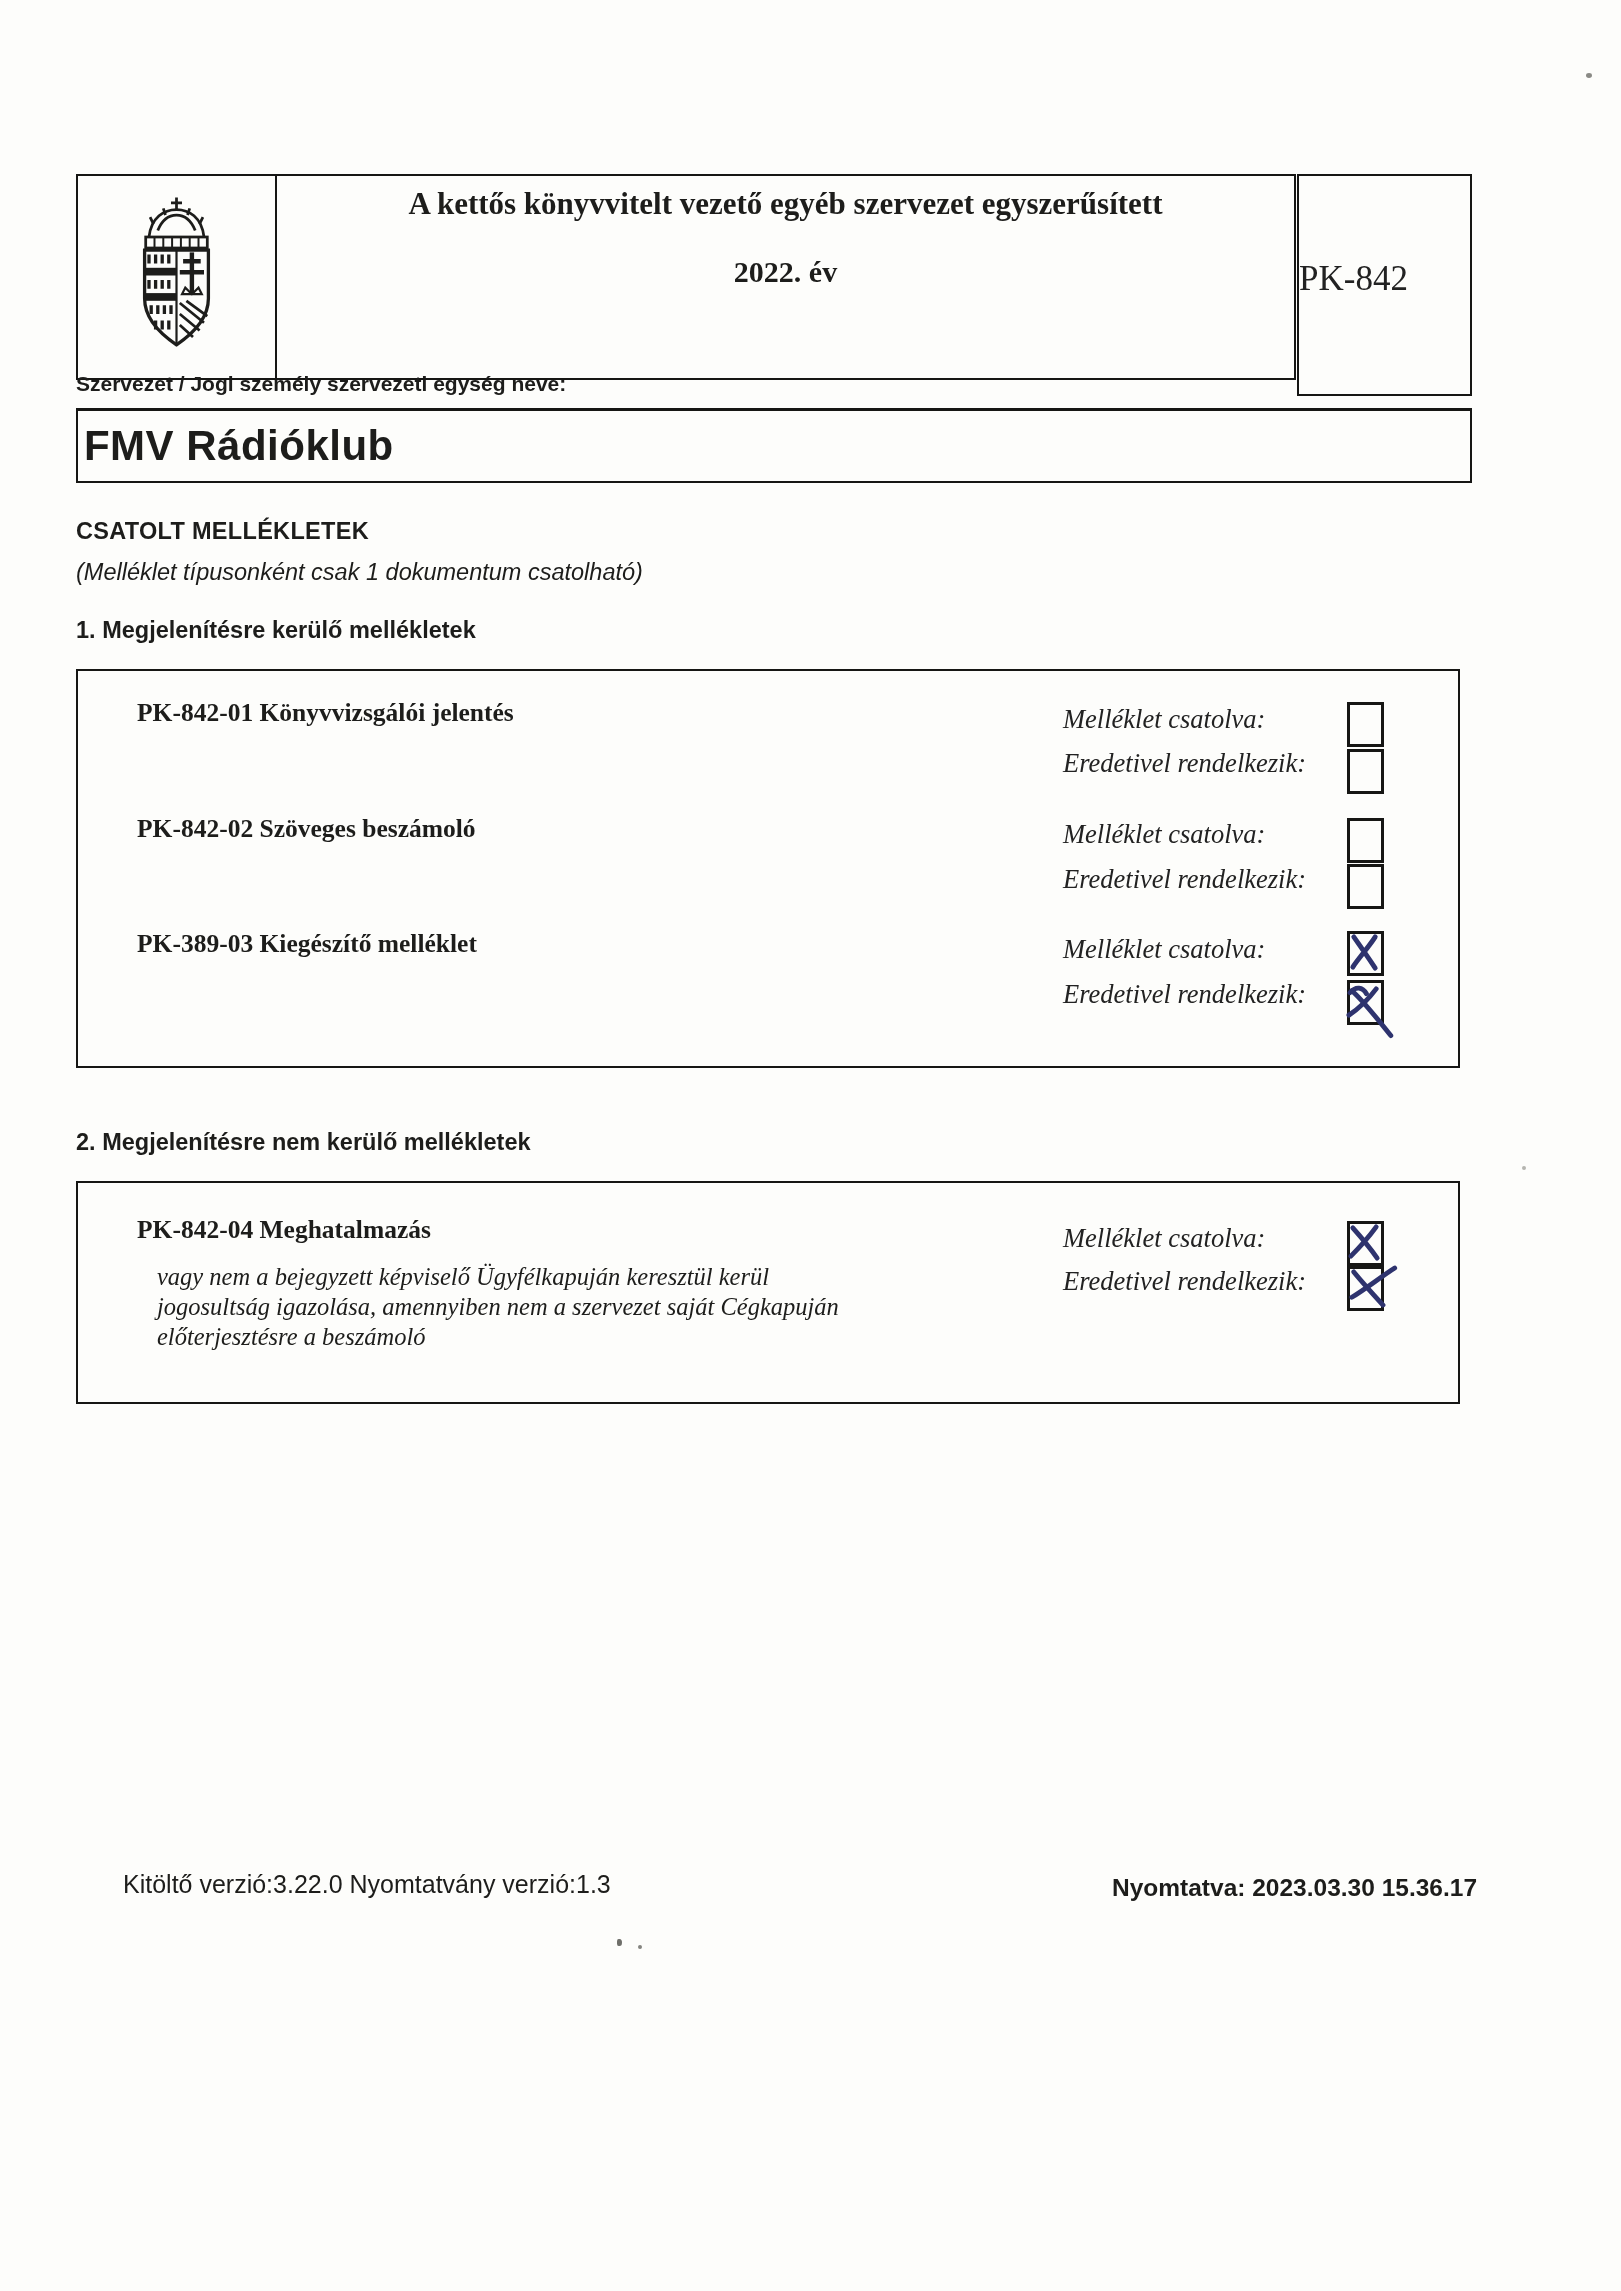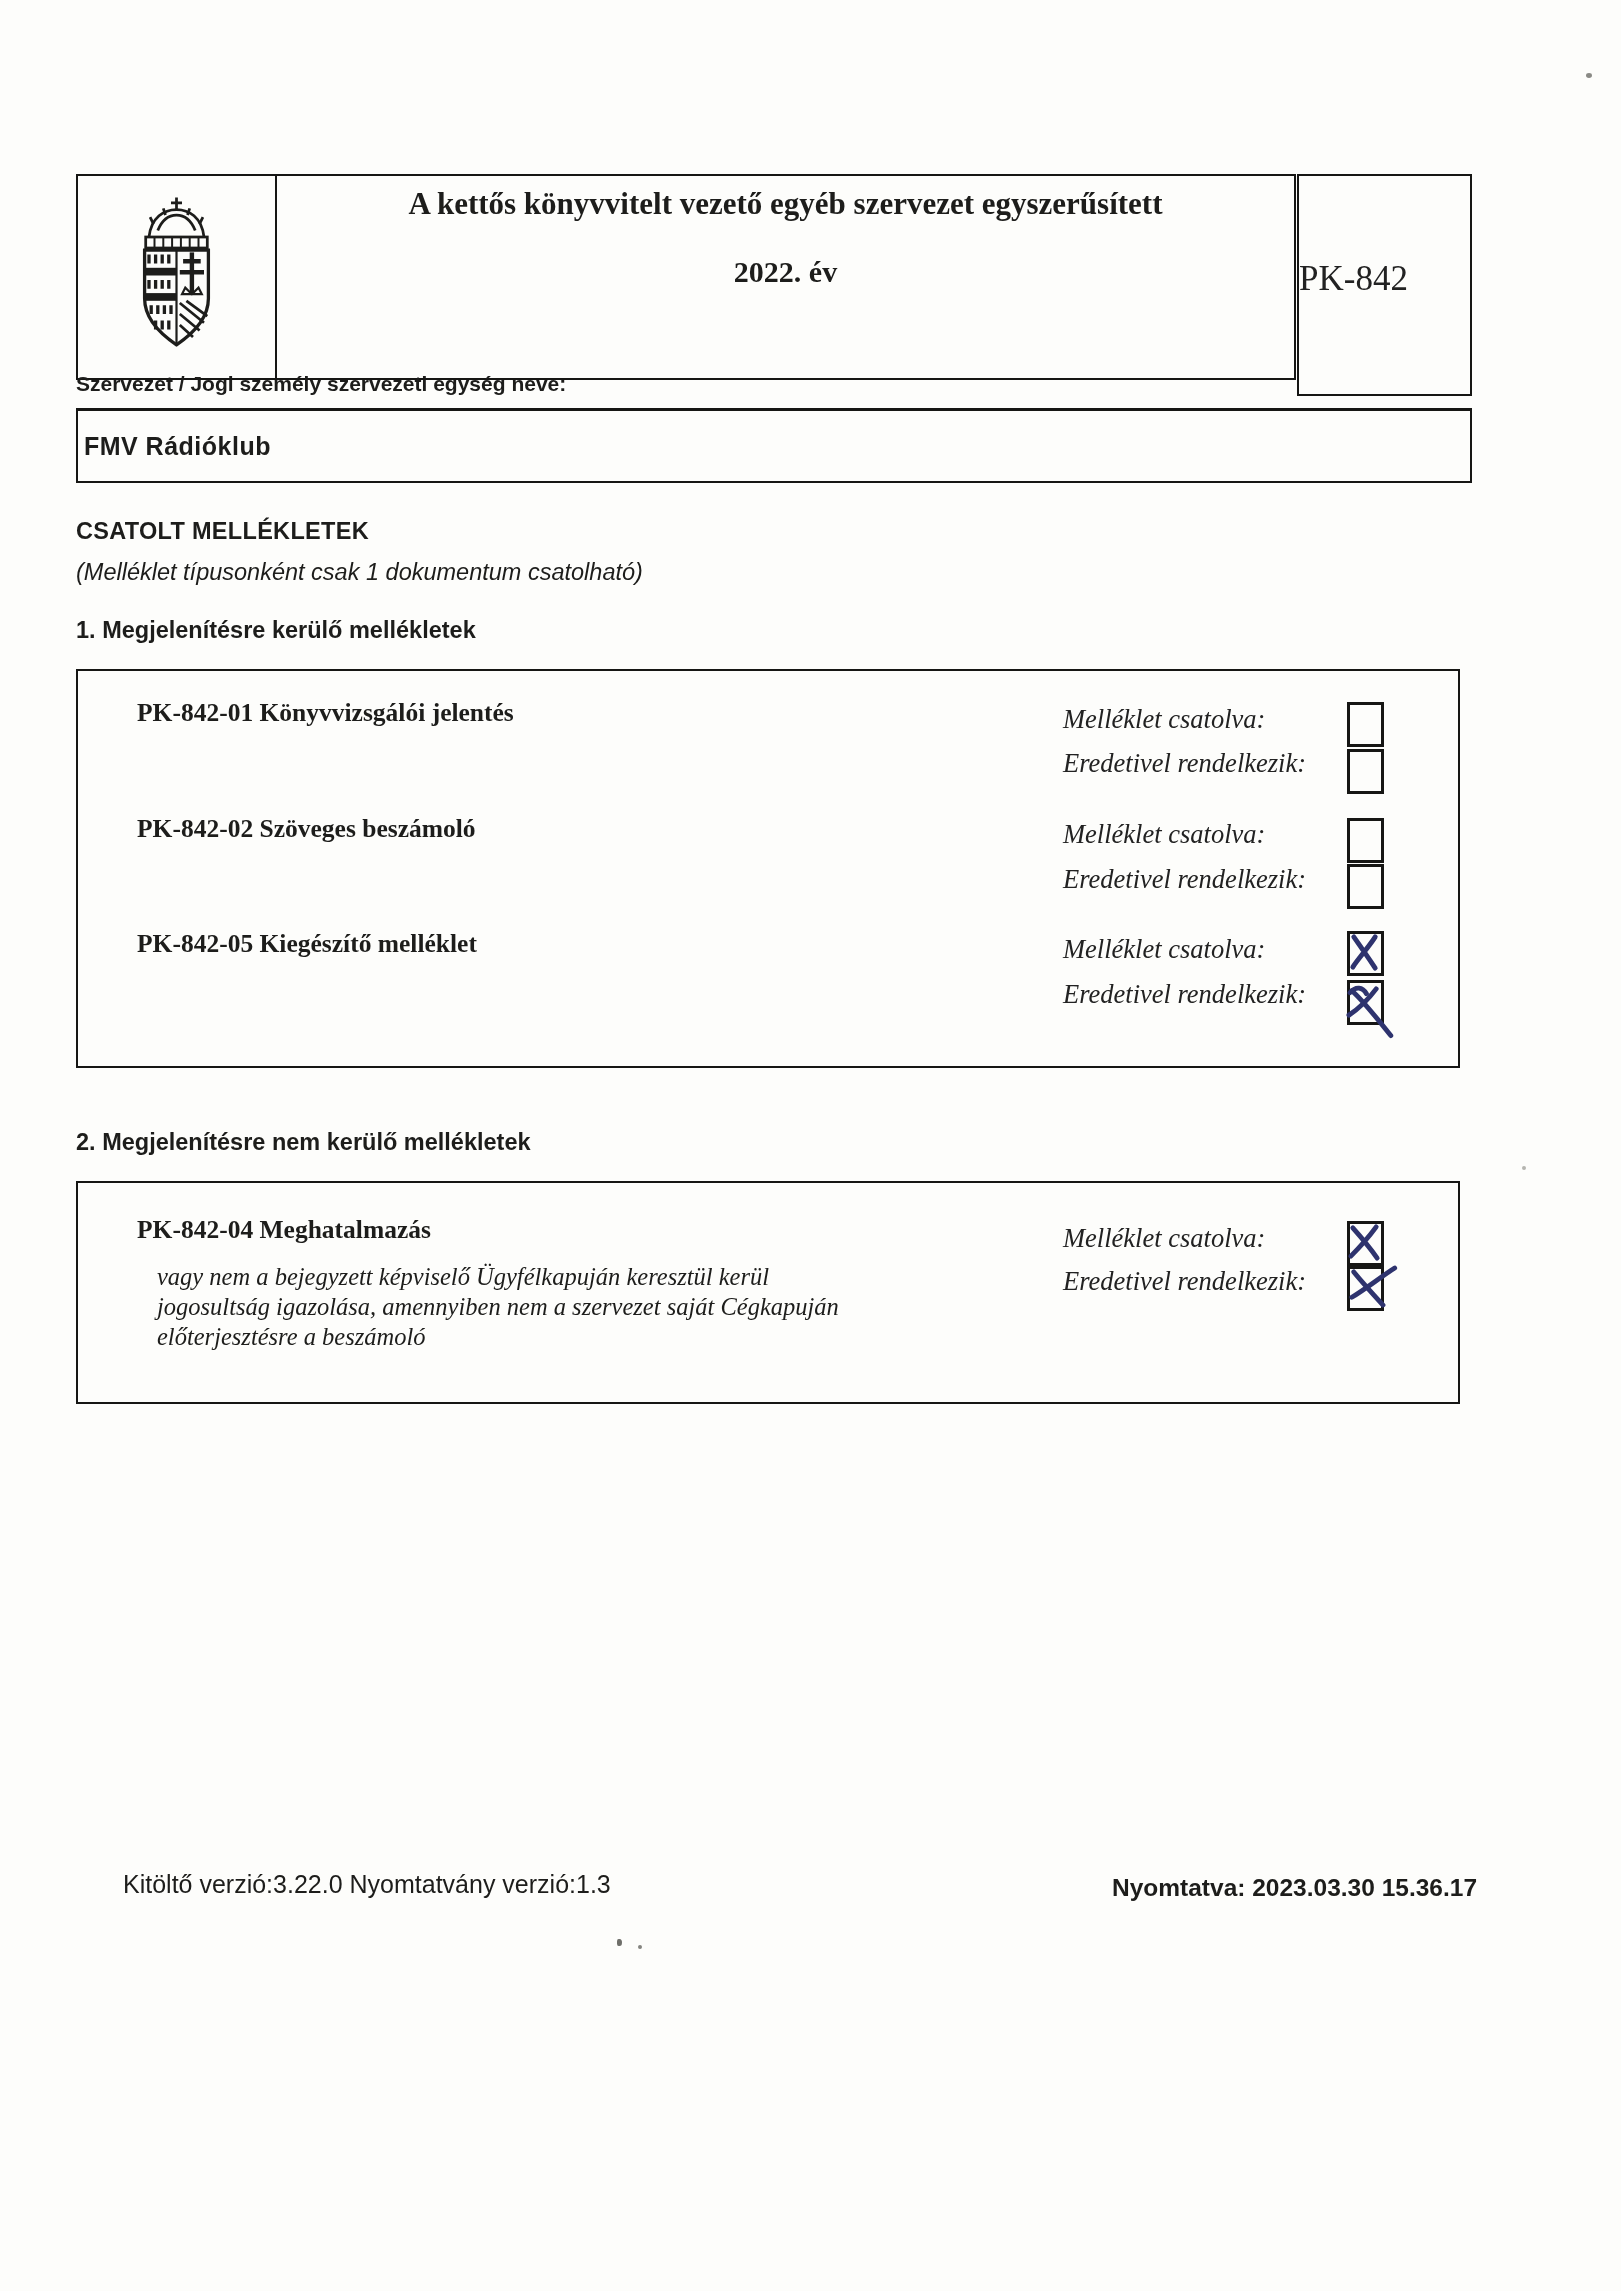--- a/index.html
+++ b/index.html
@@ -41,21 +41,21 @@
   }
   .code-box span{position:relative;top:-5.9px;}
 
   
   .org-label{left:76px;top:372px;font-size:21px;font-weight:bold;}
   .org-box{
     left:76px;top:408px;width:1396px;height:75px;
     border:2.9px solid #161614;border-top-width:3.9px;box-sizing:border-box;
     display:flex;align-items:center;
   }
-  .org-value{font-size:25px;font-weight:bold;padding-left:5.9px;letter-spacing:0.5px;}
+  .org-value{font-size:42px;font-weight:bold;padding-left:5.9px;letter-spacing:0.5px;}
 
   
   .h-csatolt{left:76px;top:518px;font-size:23.5px;font-weight:bold;letter-spacing:0.3px;}
   .h-note{left:76px;top:559px;font-size:23.5px;font-style:italic;}
   .h-sec1{left:76px;top:617px;font-size:23.5px;font-weight:bold;}
   .h-sec2{left:76px;top:1129px;font-size:23.5px;font-weight:bold;}
 
   
   .sec1-box{left:76px;top:669px;width:1384px;height:399px;border:2.9px solid #161614;box-sizing:border-box;}
   .sec2-box{left:76px;top:1181px;width:1384px;height:223px;border:2.9px solid #161614;box-sizing:border-box;}
@@ -165,21 +165,21 @@
   <div class="abs item-label" style="top:814px;">PK-842-02 Szöveges beszámoló</div>
   <div class="abs field-label" style="top:819px;">Melléklet csatolva:</div>
   <div class="abs checkbox" style="top:818px;">
     
   </div>
   <div class="abs field-label" style="top:864px;">Eredetivel rendelkezik:</div>
   <div class="abs checkbox" style="top:864px;">
     
   </div>
 
-  <div class="abs item-label" style="top:929px;">PK-842-05 Kiegészítő melléklet</div>
+  <div class="abs item-label" style="top:929px;">PK-389-03 Kiegészítő melléklet</div>
   <div class="abs field-label" style="top:934px;">Melléklet csatolva:</div>
   <div class="abs checkbox checked" style="top:931px;">
     <svg viewBox="0 0 38 46" width="37" height="45">
         <path class="pen" d="M8 7 C15 17 24 30 30 39 M30 7 C23 18 12 30 7 38"></path>
       </svg>
   </div>
   <div class="abs field-label" style="top:979px;">Eredetivel rendelkezik:</div>
   <div class="abs checkbox checked" style="top:980px;">
     <svg viewBox="0 0 38 46" width="37" height="45">
       <path class="pen" d="M4 14 C10 7 17 8 21 15"></path>

